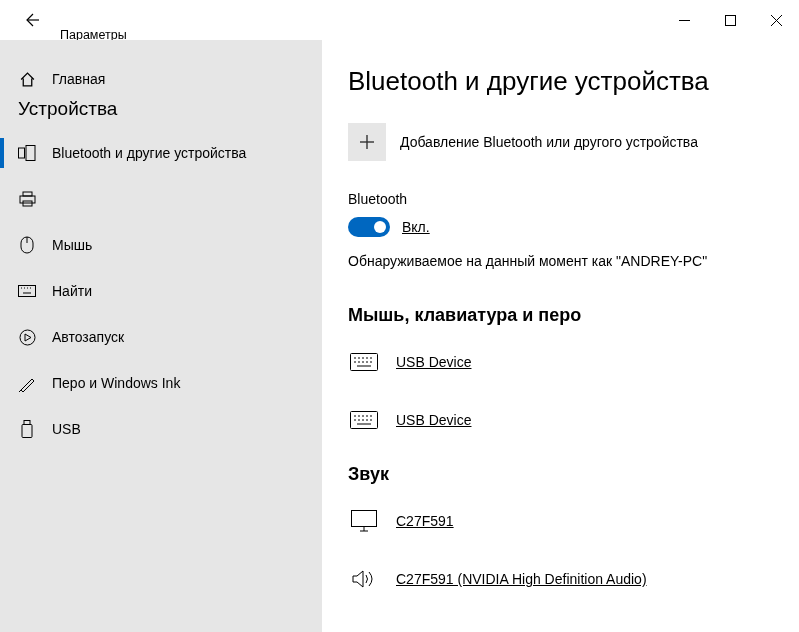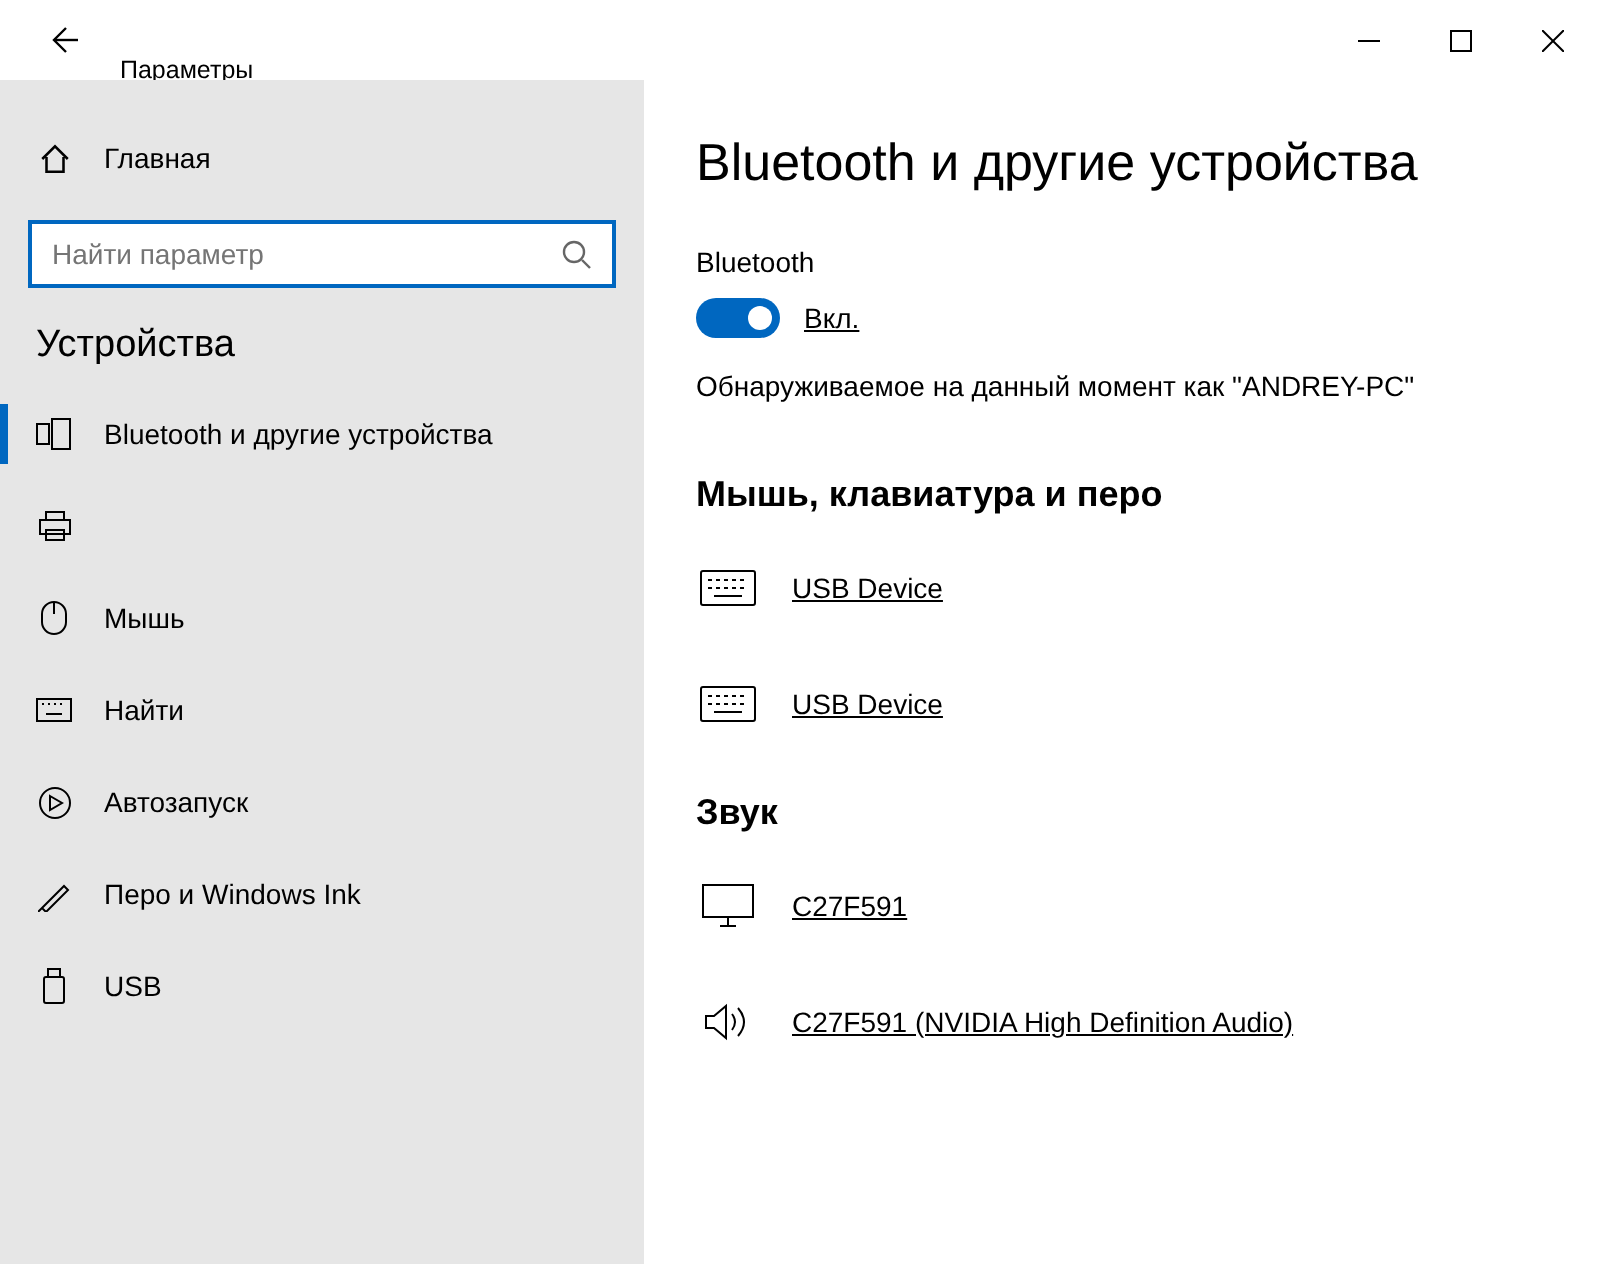--- a/index.html
+++ b/index.html
@@ -71,29 +71,20 @@
 <div class="content">
   <div class="sidebar">
     <div class="home-row">
       <span class="nav-icon">
         <svg width="17" height="17" viewBox="0 0 16 16">
             <path d="M2 8 L8 2 L14 8 M4 7 V14 H12 V7" stroke="#000" stroke-width="1.2" fill="none"></path>
           </svg>
       </span>
       <span class="lbl">Главная</span>
     </div>
-    <div class="search-wrap">
-      <div class="search">
-        <input placeholder="Найти параметр" style="">
-        <svg width="16" height="16" viewBox="0 0 16 16">
-            <circle cx="7" cy="7" r="5" stroke="#666" stroke-width="1.2" fill="none"></circle>
-            <line x1="11" y1="11" x2="15" y2="15" stroke="#666" stroke-width="1.2"></line>
-          </svg>
-      </div>
-    </div>
     <div class="section-title">Устройства</div>
 
     <div class="nav-item active">
       <span class="nav-icon">
           <svg width="18" height="16" viewBox="0 0 18 16">
             <rect x="0.5" y="3" width="6" height="10" stroke="#000" fill="none"></rect>
             <rect x="8" y="0.5" width="9" height="15" stroke="#000" fill="none"></rect>
           </svg>
         </span>
       <span class="lbl">Bluetooth и другие устройства</span>
@@ -152,20 +143,29 @@
             <rect x="3" y="0.5" width="6" height="4" stroke="#000" fill="none"></rect>
             <rect x="1" y="4.5" width="10" height="13" rx="1" stroke="#000" fill="none"></rect>
           </svg>
         </span>
       <span class="lbl">USB</span>
     </div>
   </div>
 
   <div class="main">
     <div class="page-title">Bluetooth и другие устройства</div>
+    <div class="add-row">
+      <div class="add-tile">
+        <svg width="16" height="16" viewBox="0 0 16 16">
+            <line x1="8" y1="1" x2="8" y2="15" stroke="#333" stroke-width="1.4"></line>
+            <line x1="1" y1="8" x2="15" y2="8" stroke="#333" stroke-width="1.4"></line>
+          </svg>
+      </div>
+      <span class="add-label">Добавление Bluetooth или другого устройства</span>
+    </div>
     <div class="sub-label">Bluetooth</div>
     <div class="toggle-row">
       <div class="toggle"></div>
       <span class="toggle-text">Вкл.</span>
     </div>
     <div class="discover">Обнаруживаемое на данный момент как "ANDREY-PC"</div>
 
     <div class="group-title">Мышь, клавиатура и перо</div>
     <div class="dev-row">
       <span class="dev-icon">

